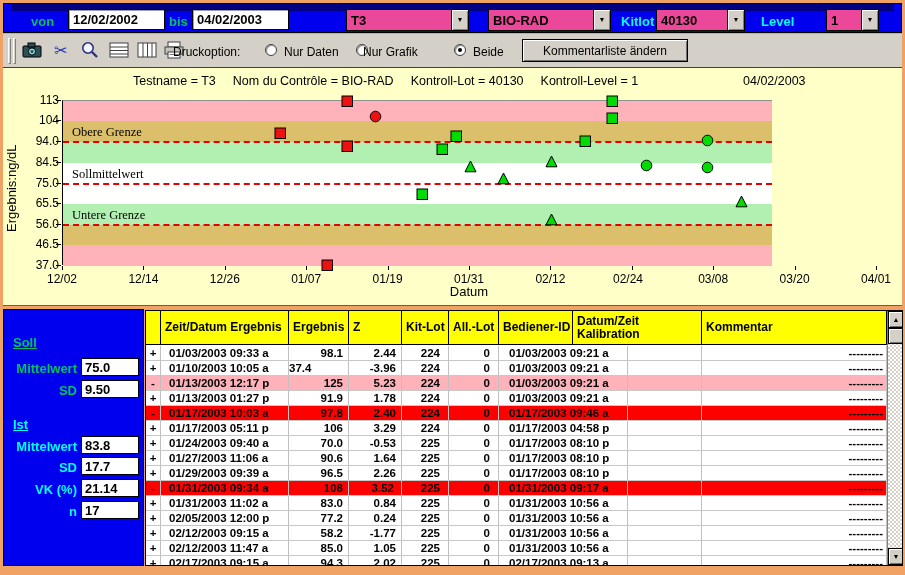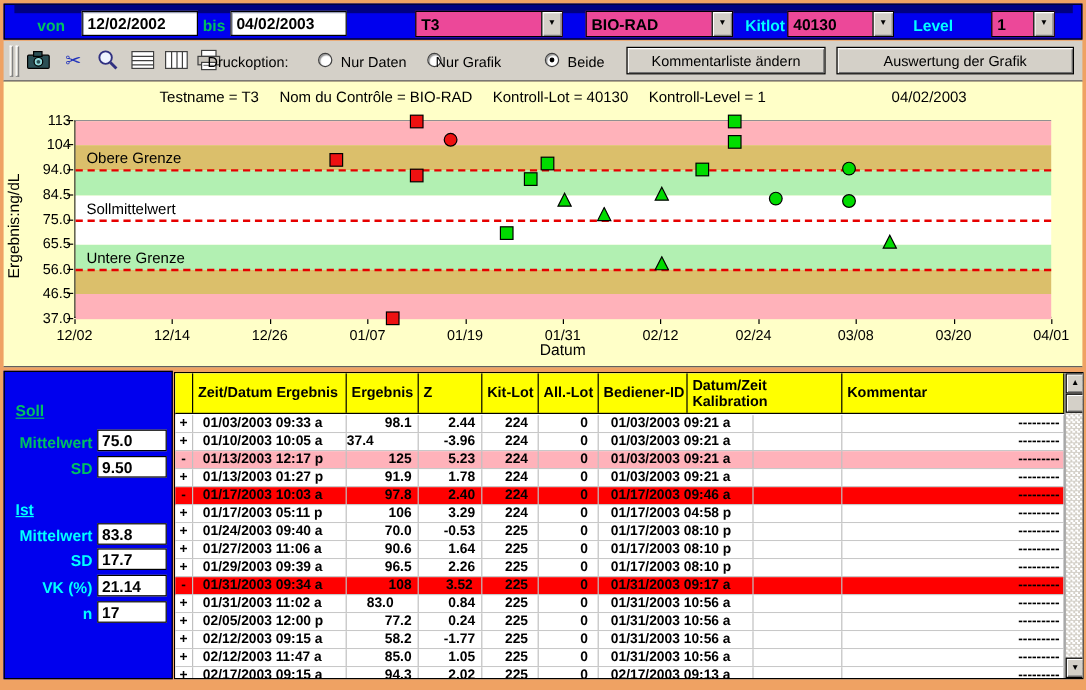--- a/index.html
+++ b/index.html
@@ -39,22 +39,22 @@
   .btn3d { top:5px; height:23px; background:#D4D0C8; border:1px solid #000;
            box-shadow:inset 1px 1px 0 #fff, inset -1px -1px 0 #707070;
            font-size:12px; text-align:center; padding-top:4px; }
 
   
   .chartsec { left:3px; top:68px; width:899px; height:238px; background:#FFFFC8; border-bottom:1px solid #606060; }
   .ctitle { left:130px; top:6px; display:flex; gap:17px; font-size:12.5px; }
   .cdate { left:740px; top:6px; font-size:12.5px; }
   .ylab { left:1px; top:45px; width:16px; height:150px; font-size:13px;
           writing-mode:vertical-rl; transform:rotate(180deg); text-align:center; }
-  .plot { left:59px; top:32px; width:814px; height:165px;
-          border-left:1px solid #000; border-bottom:1px solid #000; border-top:1px solid #909090; }
+  .plot { left:59px; top:32px; width:710px; height:165px;
+          border-left:1px solid #000; border-bottom:1px solid #000; border-top:1px solid #909090;font-family:Liberation Serif, serif; }
   .band { position:absolute; left:0; width:100%; }
   .limline { position:absolute; left:0; width:100%; height:0; border-top:2px dashed #E60000; }
   .limlbl { position:absolute; font-size:12.5px; }
   .ytick { position:absolute; width:38px; text-align:right; font-size:12px; }
   .ytickmark { position:absolute; width:5px; height:1px; background:#000; }
   .xtickmark { position:absolute; width:1px; height:4px; background:#000; }
   .xtick { position:absolute; width:44px; text-align:center; font-size:12px; }
   .xlab { left:59px; top:216px; width:814px; text-align:center; font-size:13px; }
   .pt { position:absolute; }
 
@@ -159,21 +159,20 @@
   <span class="abs tlbl" style="left:170px">Druckoption:</span>
   <span class="abs radio" id="radio0" style="left:262px"></span>
   <span class="abs rlbl" style="left:281px">Nur Daten</span>
   <span class="abs radio" id="radio1" style="left:353px"></span>
   <span class="abs rlbl" style="left:360px">Nur Grafik</span>
   <span class="abs radio on" id="radio2" style="left:451px">
       <span class="dot"></span>
     </span>
   <span class="abs rlbl" style="left:470px">Beide</span>
   <div class="abs btn3d" style="left:519px;width:166px">Kommentarliste ändern</div>
-  <div class="abs btn3d" style="left:694px;width:198px">Auswertung der Grafik</div>
 </div>
 
 <div class="abs chartsec">
   <div class="abs ctitle">
     <span>Testname = T3</span>
     <span>Nom du Contrôle = BIO-RAD</span>
     <span>Kontroll-Lot = 40130</span>
     <span>Kontroll-Level = 1</span>
   </div>
   <span class="abs cdate">04/02/2003</span>
@@ -430,21 +429,21 @@
         <div class="td" style="width: 53px; text-align: right; padding-right: 7px;">3.52</div>
         <div class="td" style="width: 47px; text-align: right; padding-right: 8px;">225</div>
         <div class="td" style="width: 50px; text-align: right; padding-right: 8px;">0</div>
         <div class="td" style="width: 129px; text-align: left; padding-left: 10px;">01/31/2003 09:17 a</div>
         <div class="td" style="width: 74px; text-align: left; padding-left: 4px;"></div>
         <div class="td" style="width: 185px; text-align: right; padding-right: 3px;">---------</div>
       </div>
       <div class="trow" style="top: 185px; background: rgb(255, 255, 255);">
         <div class="td" style="width: 15px; text-align: center; padding-left: 0px;">+</div>
         <div class="td" style="width: 128px; text-align: left; padding-left: 8px;">01/31/2003 11:02 a</div>
-        <div class="td" style="width: 60px; text-align: right; padding-right: 20px;">83.0</div>
+        <div class="td" style="width: 60px; text-align: right; padding-right: 5px;">83.0</div>
         <div class="td" style="width: 53px; text-align: right; padding-right: 5px;">0.84</div>
         <div class="td" style="width: 47px; text-align: right; padding-right: 8px;">225</div>
         <div class="td" style="width: 50px; text-align: right; padding-right: 8px;">0</div>
         <div class="td" style="width: 129px; text-align: left; padding-left: 10px;">01/31/2003 10:56 a</div>
         <div class="td" style="width: 74px; text-align: left; padding-left: 4px;"></div>
         <div class="td" style="width: 185px; text-align: right; padding-right: 3px;">---------</div>
       </div>
       <div class="trow" style="top: 200px; background: rgb(255, 255, 255);">
         <div class="td" style="width: 15px; text-align: center; padding-left: 0px;">+</div>
         <div class="td" style="width: 128px; text-align: left; padding-left: 8px;">02/05/2003 12:00 p</div>

